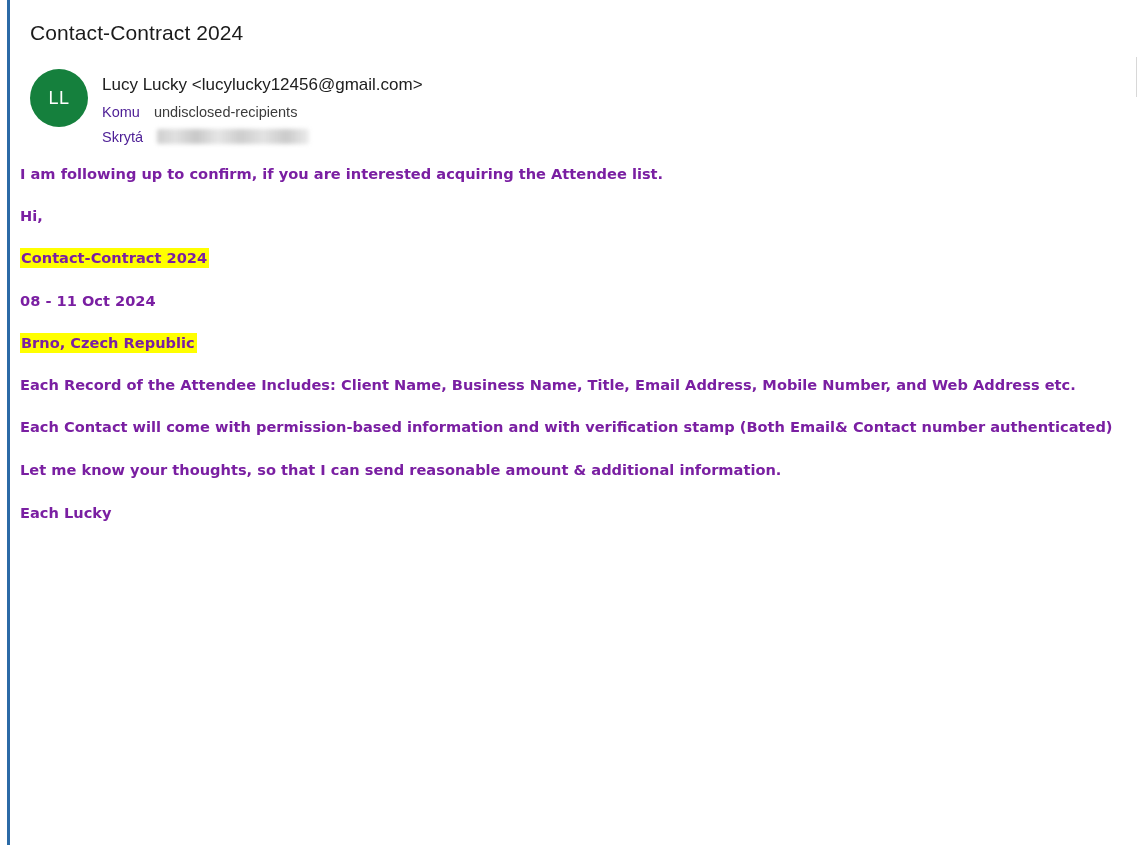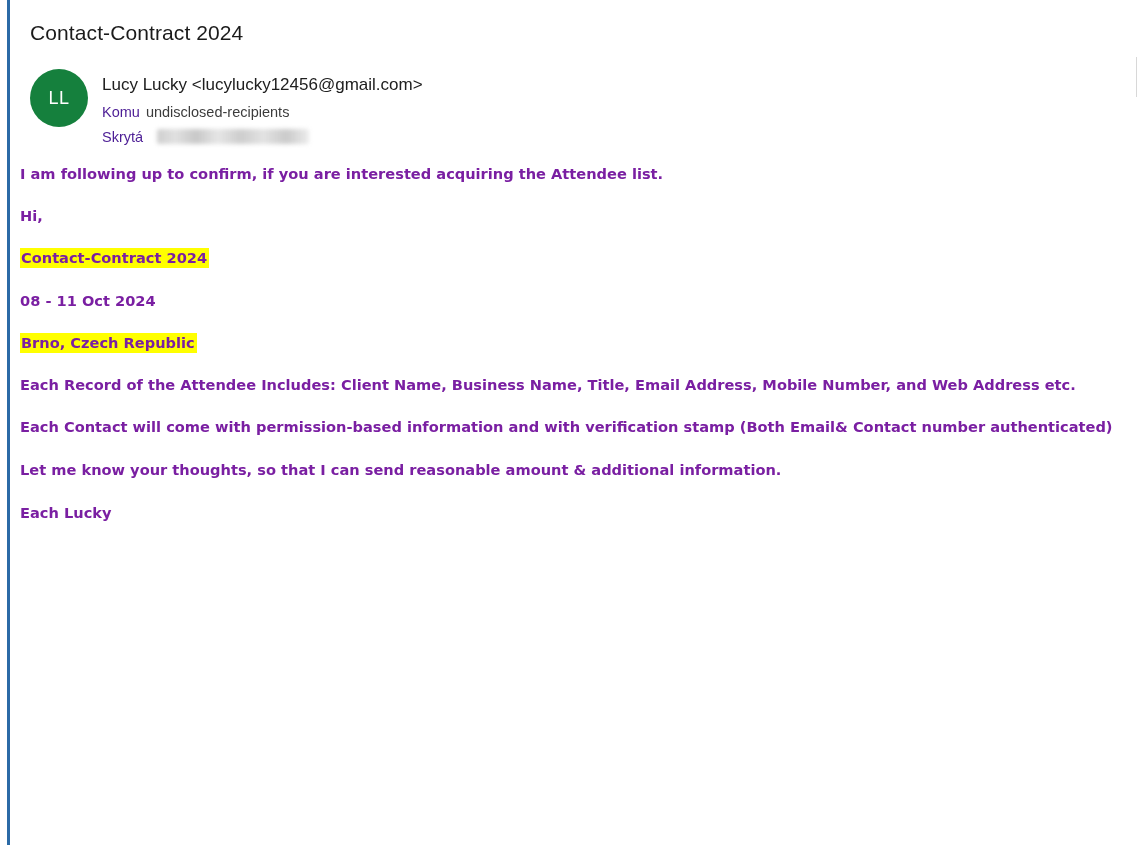--- a/index.html
+++ b/index.html
@@ -89,21 +89,21 @@
     color: #3c3c3c;
   }
   .field-row.komu { top: 35px; }
   .field-row.skryta { top: 60px; text-align: right; }
   .field-label {
     display: inline-block;
     color: #4c1d95;
   }
   .field-value {
     display: inline-block;
-    margin-left: 2px;
+    margin-left: 10px;
     color: #3c3c3c;
   }
   .redacted {
     display: inline-block;
     margin-left: 10px;
     width: 152px;
     height: 15px;
     vertical-align: -2px;
     background: linear-gradient(90deg,
       rgba(198,198,198,0.85) 0%,

